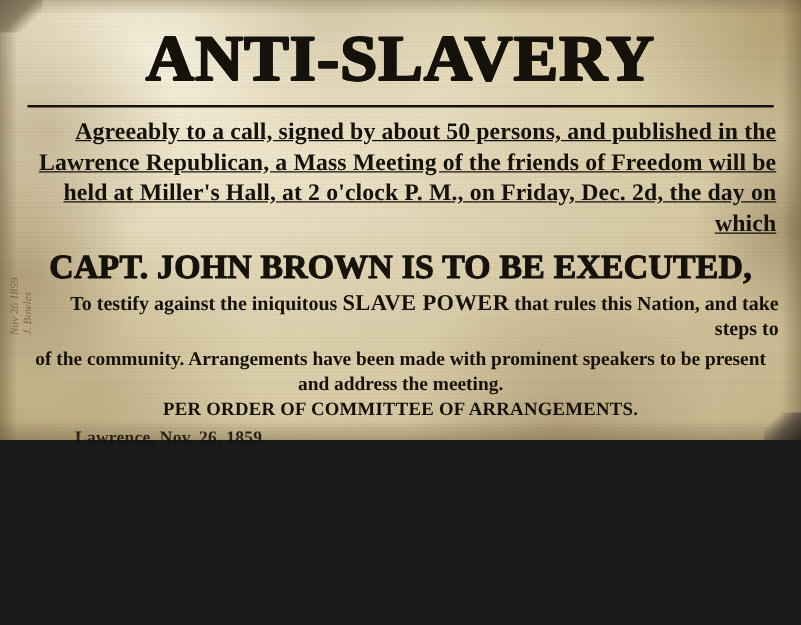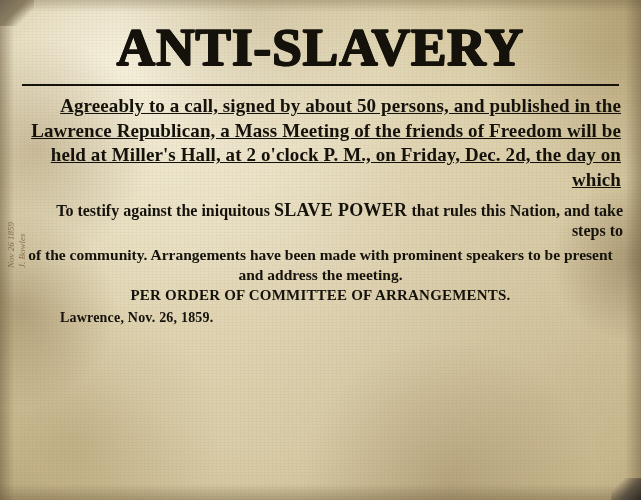--- a/index.html
+++ b/index.html
@@ -10,21 +10,21 @@
   body {
     width: 641px;
     height: 500px;
     overflow: hidden;
     font-family: "Liberation Serif", serif;
   }
 
   #poster {
     position: relative;
     width: 641px;
-    height: 500px;
+    height: 352px;
     background:
       radial-gradient(ellipse at 18% 12%, rgba(255,252,238,0.75) 0%, rgba(255,250,230,0.0) 42%),
       radial-gradient(ellipse at 85% 80%, rgba(188,168,126,0.45) 0%, rgba(188,168,126,0.0) 55%),
       radial-gradient(ellipse at 50% 50%, #e9dfc2 0%, #ded2ae 58%, #cfc096 88%, #bfae84 100%);
     box-sizing: border-box;
   }
 
   
   #poster::before {
     content: "";
@@ -215,20 +215,21 @@
 J. Bowles</div>
 
   <div class="content">
 
     <div class="t-antislavery">ANTI-SLAVERY</div>
 
     <div class="rule"></div>
 
     <div class="para1">Agreeably to a call, signed by about 50 persons, and published in the Lawrence Republican, a Mass Meeting of the friends of Freedom will be held at Miller's Hall, at 2 o'clock P. M., on Friday, Dec. 2d, the day on which</div>
 
+    <div class="t-capt">CAPT. JOHN BROWN IS TO BE EXECUTED,</div>
 
     <div class="para2"><span>To testify against the iniquitous </span><span class="big">SLAVE POWER</span><span> that rules this Nation, and take steps to</span></div>
 
 
     <div class="para3">of the community.  Arrangements have been made with prominent speakers to be present and address the meeting.</div>
 
     <div class="t-perorder">PER ORDER OF COMMITTEE OF ARRANGEMENTS.</div>
 
     <div class="t-lawrence">Lawrence, Nov. 26, 1859.</div>
 

